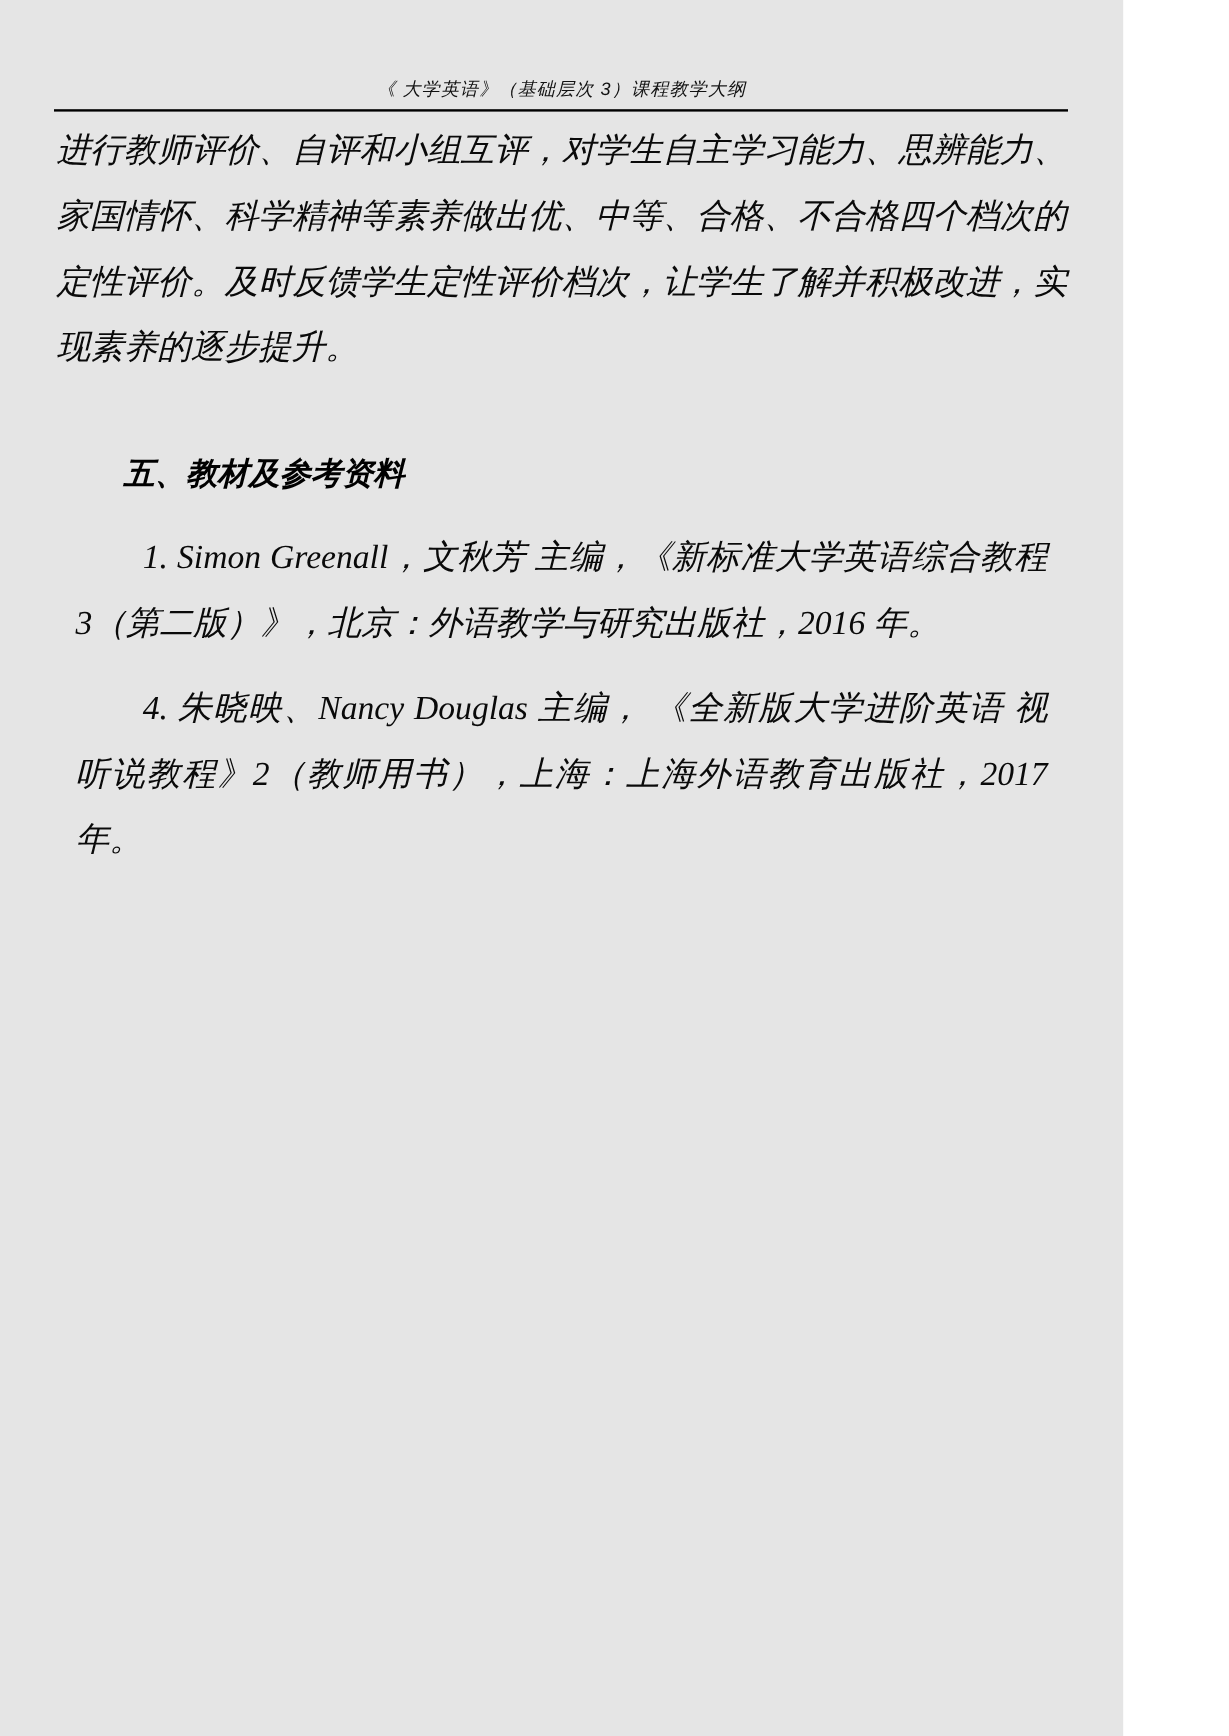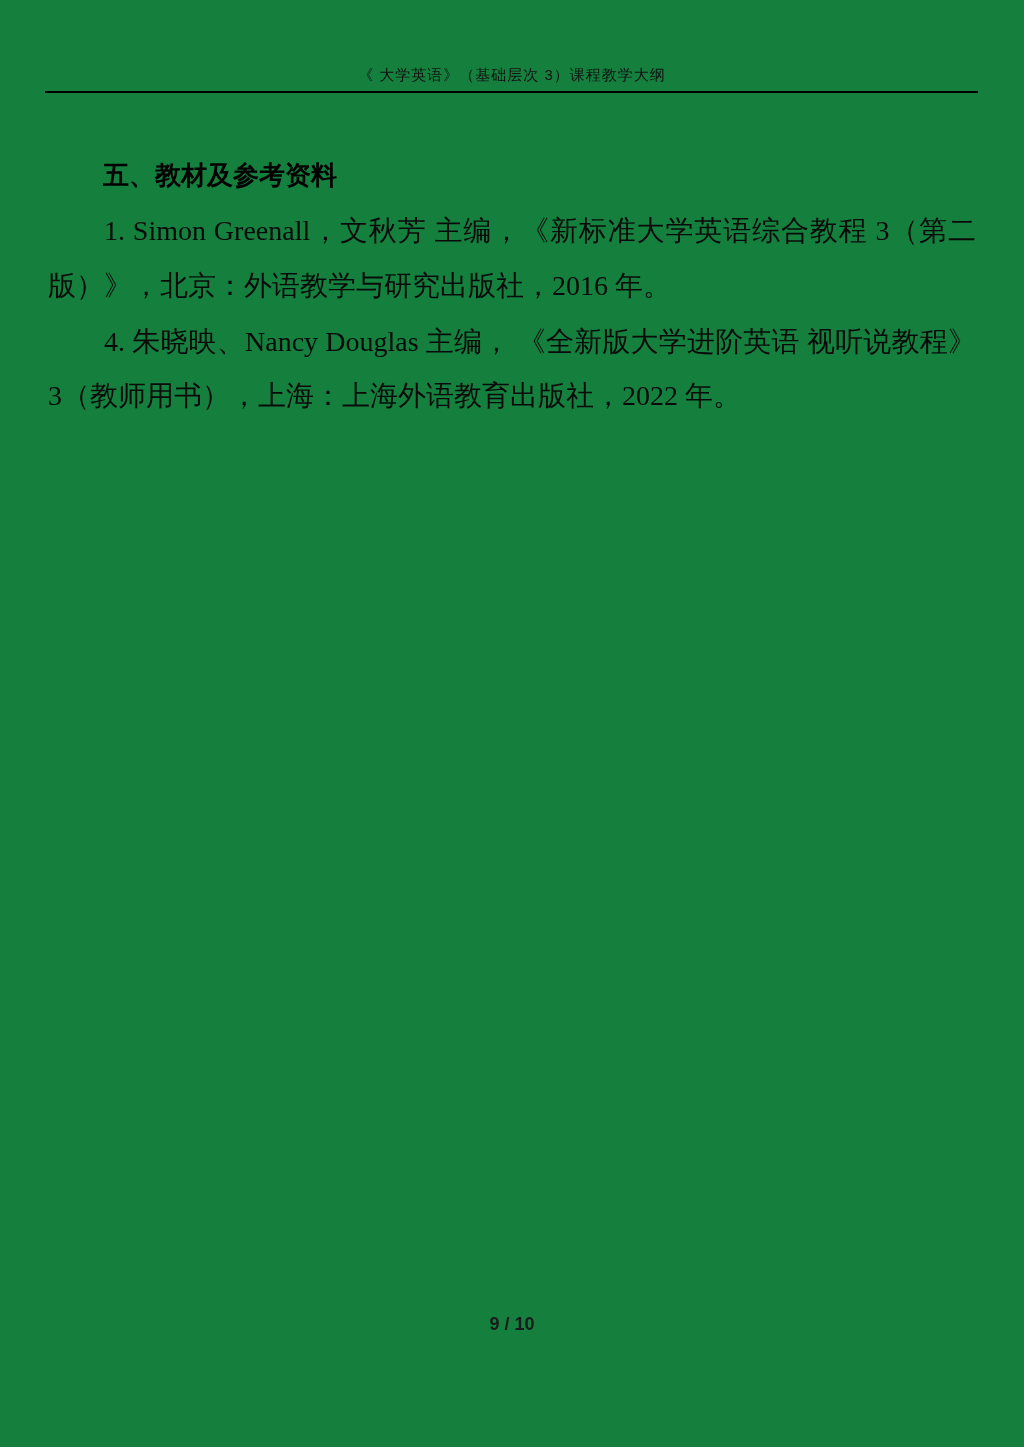--- a/index.html
+++ b/index.html
@@ -1,23 +1,24 @@
 <!DOCTYPE html>
 <html><head>
 <meta charset="utf-8">
 <style>
   html, body { margin: 0; padding: 0; background: #ffffff; }
   .page {
     position: relative;
-    width: 1024px;
+    width: 936px;
     height: 1447px;
-    background: #15803d;
+    background: #e5e5e5;
     color: #000000;
     overflow: hidden;
     font-family: "Liberation Serif", "DejaVu Serif", serif;
+    font-style: italic;
   }
   .running-header {
     position: absolute;
     top: 62px;
     left: 0;
     width: 100%;
     text-align: center;
     font-family: "Liberation Sans", "DejaVu Sans", sans-serif;
     font-size: 15px;
     letter-spacing: 1px;
@@ -47,21 +48,21 @@
   }
   .section-heading {
     margin: 49px 0 0 0;
     line-height: 55px;
     font-size: 26px;
     font-weight: bold;
     text-indent: 56px;
     color: #000000;
   }
   .reference-item {
-    margin: 1px;
+    margin: 16px;
     line-height: 54.8px;
     text-align: justify;
     text-indent: 56px;
   }
   .page-number {
     position: absolute;
     top: 1314px;
     left: 0;
     width: 100%;
     text-align: center;
@@ -75,26 +76,26 @@
 <body>
 
 <div class="page">
 
   <div class="running-header">《 大学英语》（基础层次 3）课程教学大纲</div>
 
   <div class="header-rule"></div>
 
   <div class="content">
 
+    <p class="body-para">进行教师评价、自评和小组互评，对学生自主学习能力、思辨能力、家国情怀、科学精神等素养做出优、中等、合格、不合格四个档次的定性评价。及时反馈学生定性评价档次，让学生了解并积极改进，实现素养的逐步提升。</p>
 
     <p class="section-heading">五、教材及参考资料</p>
 
     <p class="reference-item">1. Simon Greenall，文秋芳  主编，《新标准大学英语综合教程 3（第二版）》，北京：外语教学与研究出版社，2016 年。</p>
 
 
 
-    <p class="reference-item">4. 朱晓映、Nancy Douglas  主编， 《全新版大学进阶英语 视听说教程》3（教师用书），上海：上海外语教育出版社，2022 年。</p>
+    <p class="reference-item">4. 朱晓映、Nancy Douglas  主编， 《全新版大学进阶英语 视听说教程》2（教师用书），上海：上海外语教育出版社，2017 年。</p>
 
   </div>
 
-  <div class="page-number">9 / 10</div>
 
 </div>
 
 </body></html>

